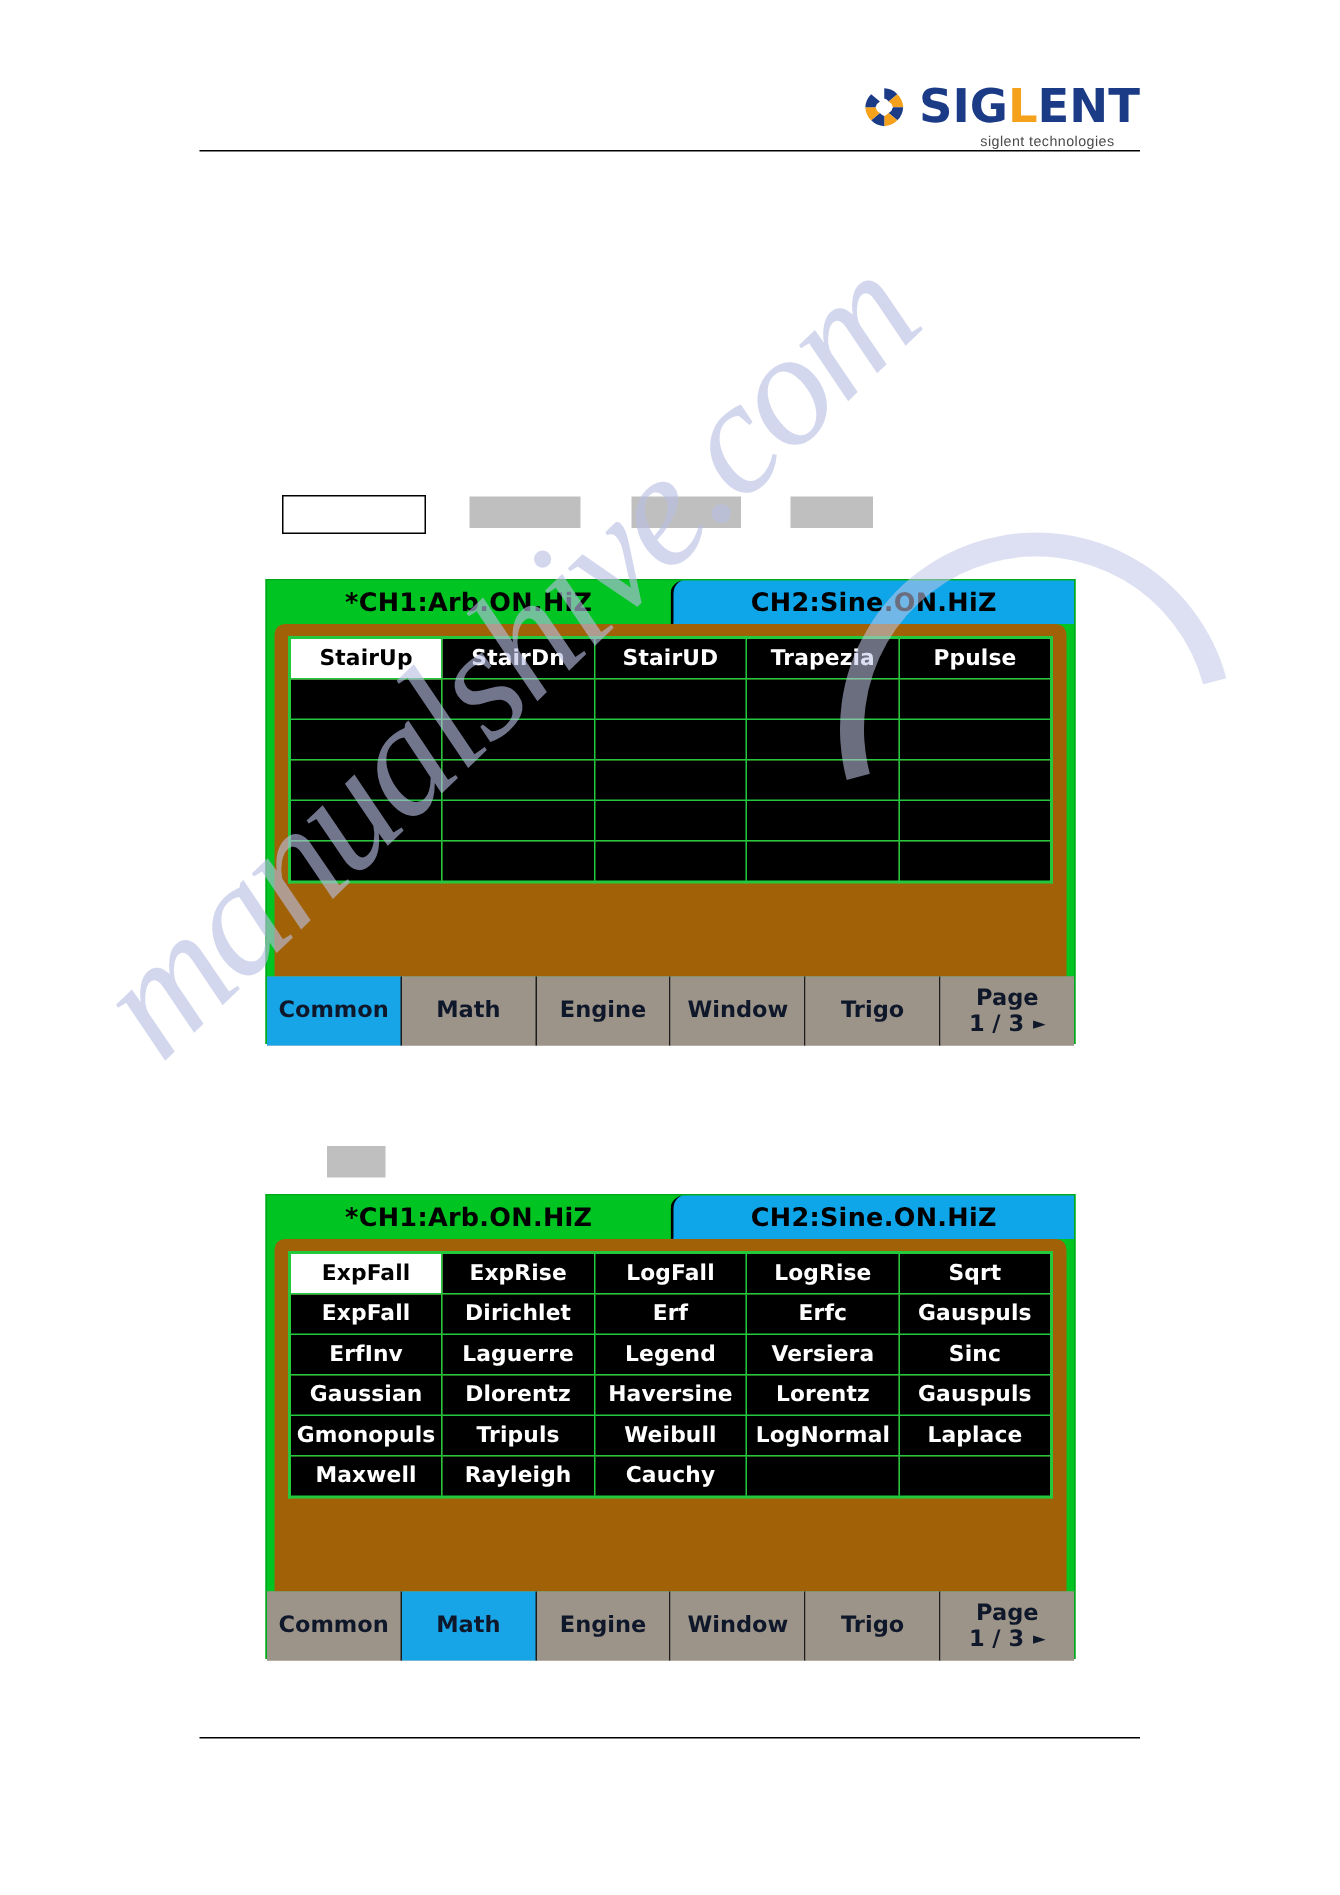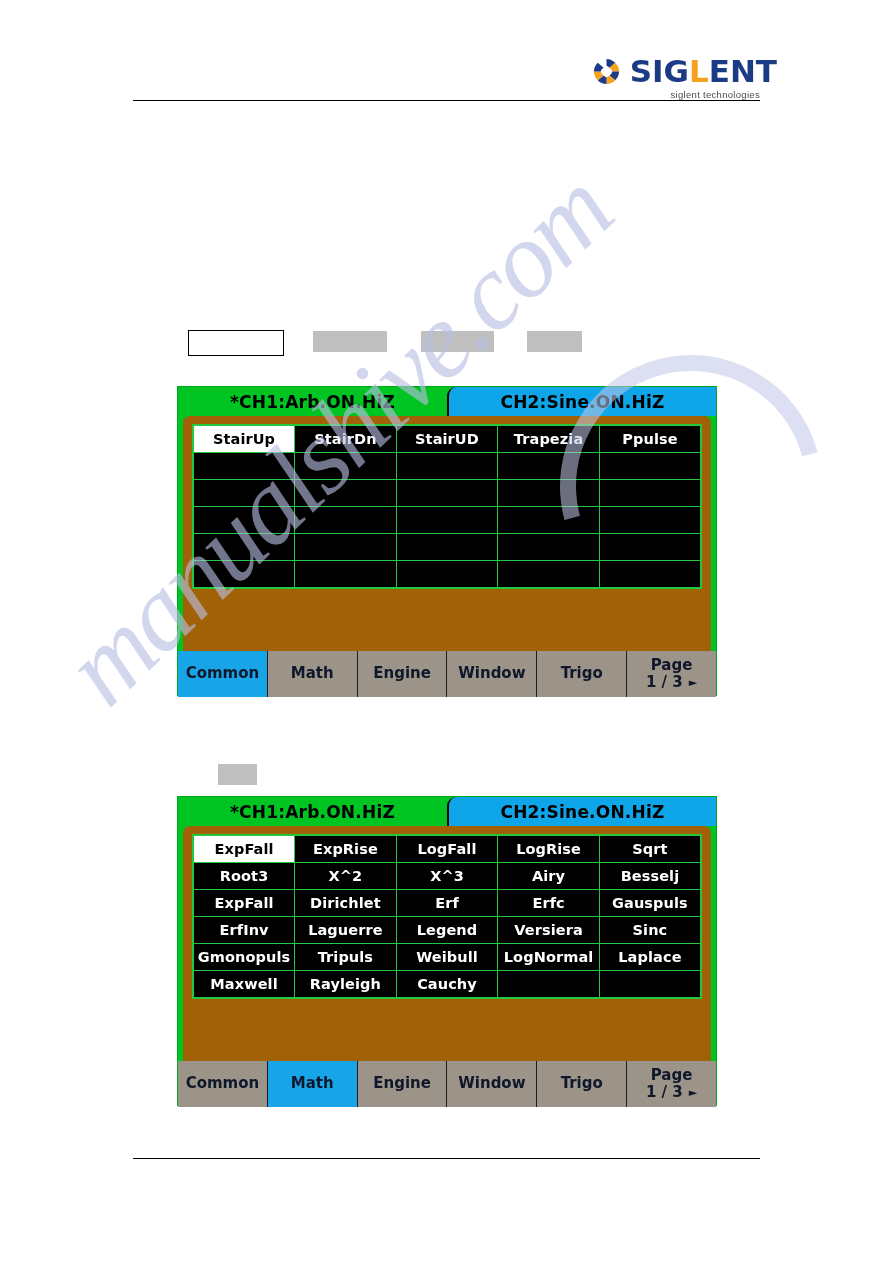--- a/index.html
+++ b/index.html
@@ -50,21 +50,21 @@
     border-radius: 50%;
     border-right-color: transparent;
     border-bottom-color: transparent;
     transform: rotate(30deg);
     opacity: .55;
   }
 
   
   .logo-wrap {
     position: absolute;
-    right: 116px;
+    right: 133px;
     top: 56px;
     text-align: right;
     z-index: 2;
   }
   .logo-row {
     display: flex;
     align-items: center;
     gap: 8px;
   }
   .logo-mark {
@@ -336,39 +336,39 @@
     <table class="grid">
       <tbody>
         <tr>
           <td class="sel">ExpFall</td>
           <td>ExpRise</td>
           <td>LogFall</td>
           <td>LogRise</td>
           <td>Sqrt</td>
         </tr>
         <tr>
-          <td>Root3</td>
-          <td>X^2</td>
-          <td>X^3</td>
-          <td>Airy</td>
-          <td>Besselj</td>
-        </tr>
-        <tr>
           <td>ExpFall</td>
           <td>Dirichlet</td>
           <td>Erf</td>
           <td>Erfc</td>
           <td>Gauspuls</td>
         </tr>
         <tr>
           <td>ErfInv</td>
           <td>Laguerre</td>
           <td>Legend</td>
           <td>Versiera</td>
           <td>Sinc</td>
+        </tr>
+        <tr>
+          <td>Gaussian</td>
+          <td>Dlorentz</td>
+          <td>Haversine</td>
+          <td>Lorentz</td>
+          <td>Gauspuls</td>
         </tr>
         <tr>
           <td>Gmonopuls</td>
           <td>Tripuls</td>
           <td>Weibull</td>
           <td>LogNormal</td>
           <td>Laplace</td>
         </tr>
         <tr>
           <td>Maxwell</td>

